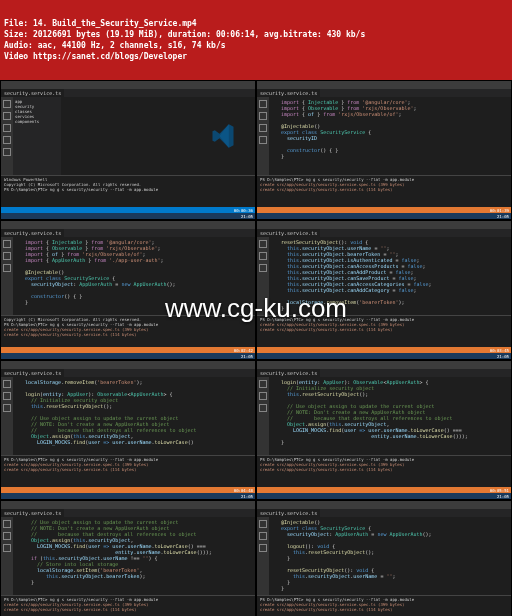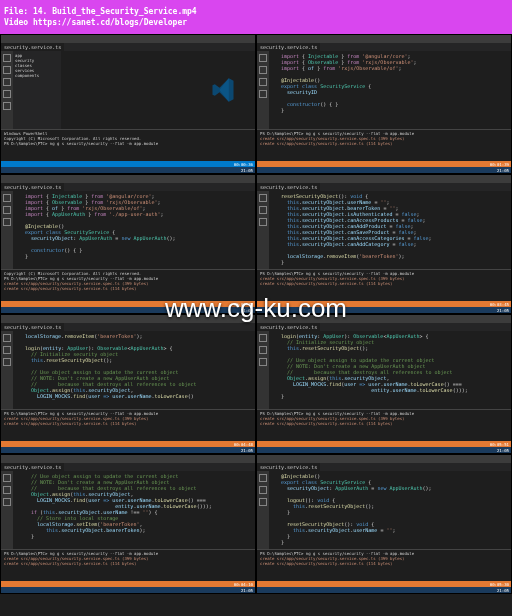--- a/index.html
+++ b/index.html
@@ -1,17 +1,17 @@
 <!DOCTYPE html>
 <html><head>
 <meta charset="utf-8">
 <style>
 *{margin:0;padding:0;box-sizing:border-box;font-family:Consolas,Monaco,monospace}
 body{width:512px;height:616px;background:#1e1e1e;overflow:hidden;position:relative}
-.header{background:#d946ef;color:#fff;font-size:8px;line-height:11px;padding:6px 4px;font-weight:bold}
+.header{background:#b91c1c;color:#fff;font-size:8px;line-height:11px;padding:18px 4px;font-weight:bold}
 .header .line{white-space:nowrap}
 .grid{display:grid;grid-template-columns:1fr 1fr;grid-template-rows:repeat(4,1fr);width:100%;height:calc(100% - 56px)}
 .pane{position:relative;border:1px solid #000;background:#1e1e1e;display:flex;flex-direction:column;overflow:hidden}
 .titlebar{height:8px;background:#3c3c3c;display:flex;align-items:center}
 .tabs{height:8px;background:#252526;display:flex}
 .tab{background:#1e1e1e;color:#ccc;font-size:5px;padding:1px 3px;border-right:1px solid #252526}
 .body{flex:1;display:flex;overflow:hidden}
 .activitybar{width:12px;background:#333;display:flex;flex-direction:column;align-items:center;gap:4px;padding-top:3px}
 .activitybar .ico{width:8px;height:8px;border:1px solid #858585}
 .sidebar{width:48px;background:#252526;font-size:4px;color:#ccc;padding:2px;overflow:hidden}
@@ -26,20 +26,22 @@
 .statusbar{height:6px;background:#007acc;display:flex;justify-content:flex-end;align-items:center;font-size:4px;color:#fff;padding:0 2px}
 .statusbar.orange{background:#e37933}
 .taskbar{height:6px;background:#1a3a5c;display:flex;align-items:center;justify-content:flex-end;padding:0 2px;font-size:4px;color:#fff}
 .watermark{position:absolute;top:50%;left:50%;transform:translate(-50%,-50%);font-size:26px;color:#fff;font-family:Liberation Sans, sans-serif;font-weight:normal;text-shadow:0 1px 3px rgba(0,0,0,.8);z-index:999;pointer-events:none;white-space:nowrap}
 </style>
 </head>
 <body>
 
 <div class="header">
   <div class="line">File: 14. Build_the_Security_Service.mp4</div>
+  <div class="line">Size: 20126691 bytes (19.19 MiB), duration: 00:06:14, avg.bitrate: 430 kb/s</div>
+  <div class="line">Audio: aac, 44100 Hz, 2 channels, s16, 74 kb/s</div>
   <div class="line">Video https://sanet.cd/blogs/Developer</div>
 </div>
 
 <div class="grid">
 
   <div class="pane">
     <div class="titlebar"></div>
     <div class="tabs">
         <div class="tab">security.service.ts</div>
       </div>

